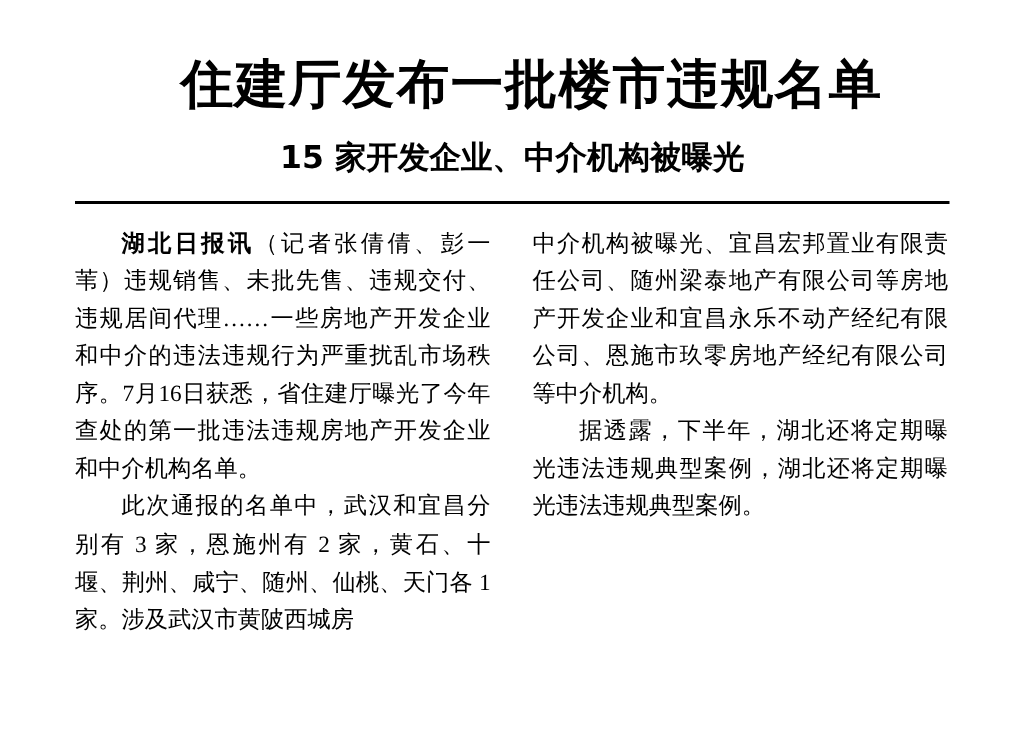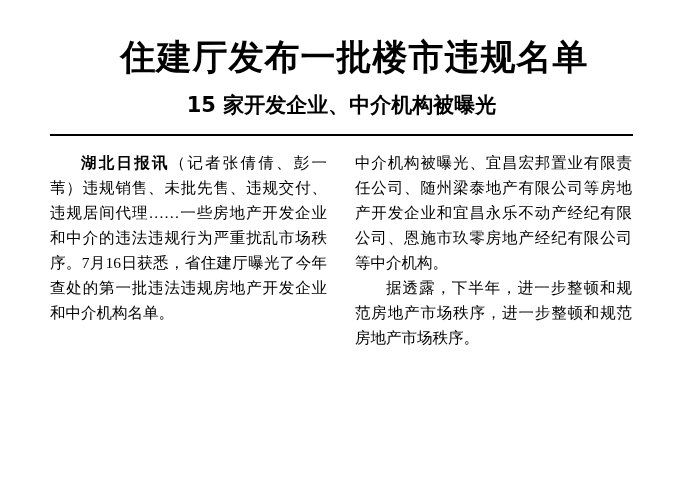--- a/index.html
+++ b/index.html
@@ -84,21 +84,22 @@
   <h2 class="subhead">15 家开发企业、中介机构被曝光</h2>
 
   <div class="rule"></div>
 
   <div class="columns">
 
     <div class="col">
       <p>
         <span class="lead-source">湖北日报讯</span><span>（记者张倩倩、彭一苇）违规销售、未批先售、违规交付、违规居间代理……一些房地产开发企业和中介的违法违规行为严重扰乱市场秩序。7月16日获悉，省住建厅曝光了今年查处的第一批违法违规房地产开发企业和中介机构名单。</span>
       </p>
+      <p>此次通报的名单中，武汉和宜昌分别有 3 家，恩施州有 2 家，黄石、十堰、荆州、咸宁、随州、仙桃、天门各 1 家。涉及武汉市黄陂西城房</p>
     </div>
 
     <div class="col">
       <p style="text-indent:0">中介机构被曝光、宜昌宏邦置业有限责任公司、随州梁泰地产有限公司等房地产开发企业和宜昌永乐不动产经纪有限公司、恩施市玖零房地产经纪有限公司等中介机构。</p>
-      <p>据透露，下半年，进一步整顿和规范房地产市场秩序，进一步整顿和规范房地产市场秩序。</p>
+      <p>据透露，下半年，湖北还将定期曝光违法违规典型案例，湖北还将定期曝光违法违规典型案例。</p>
     </div>
 
   </div>
 </div>
 
 </body></html>

